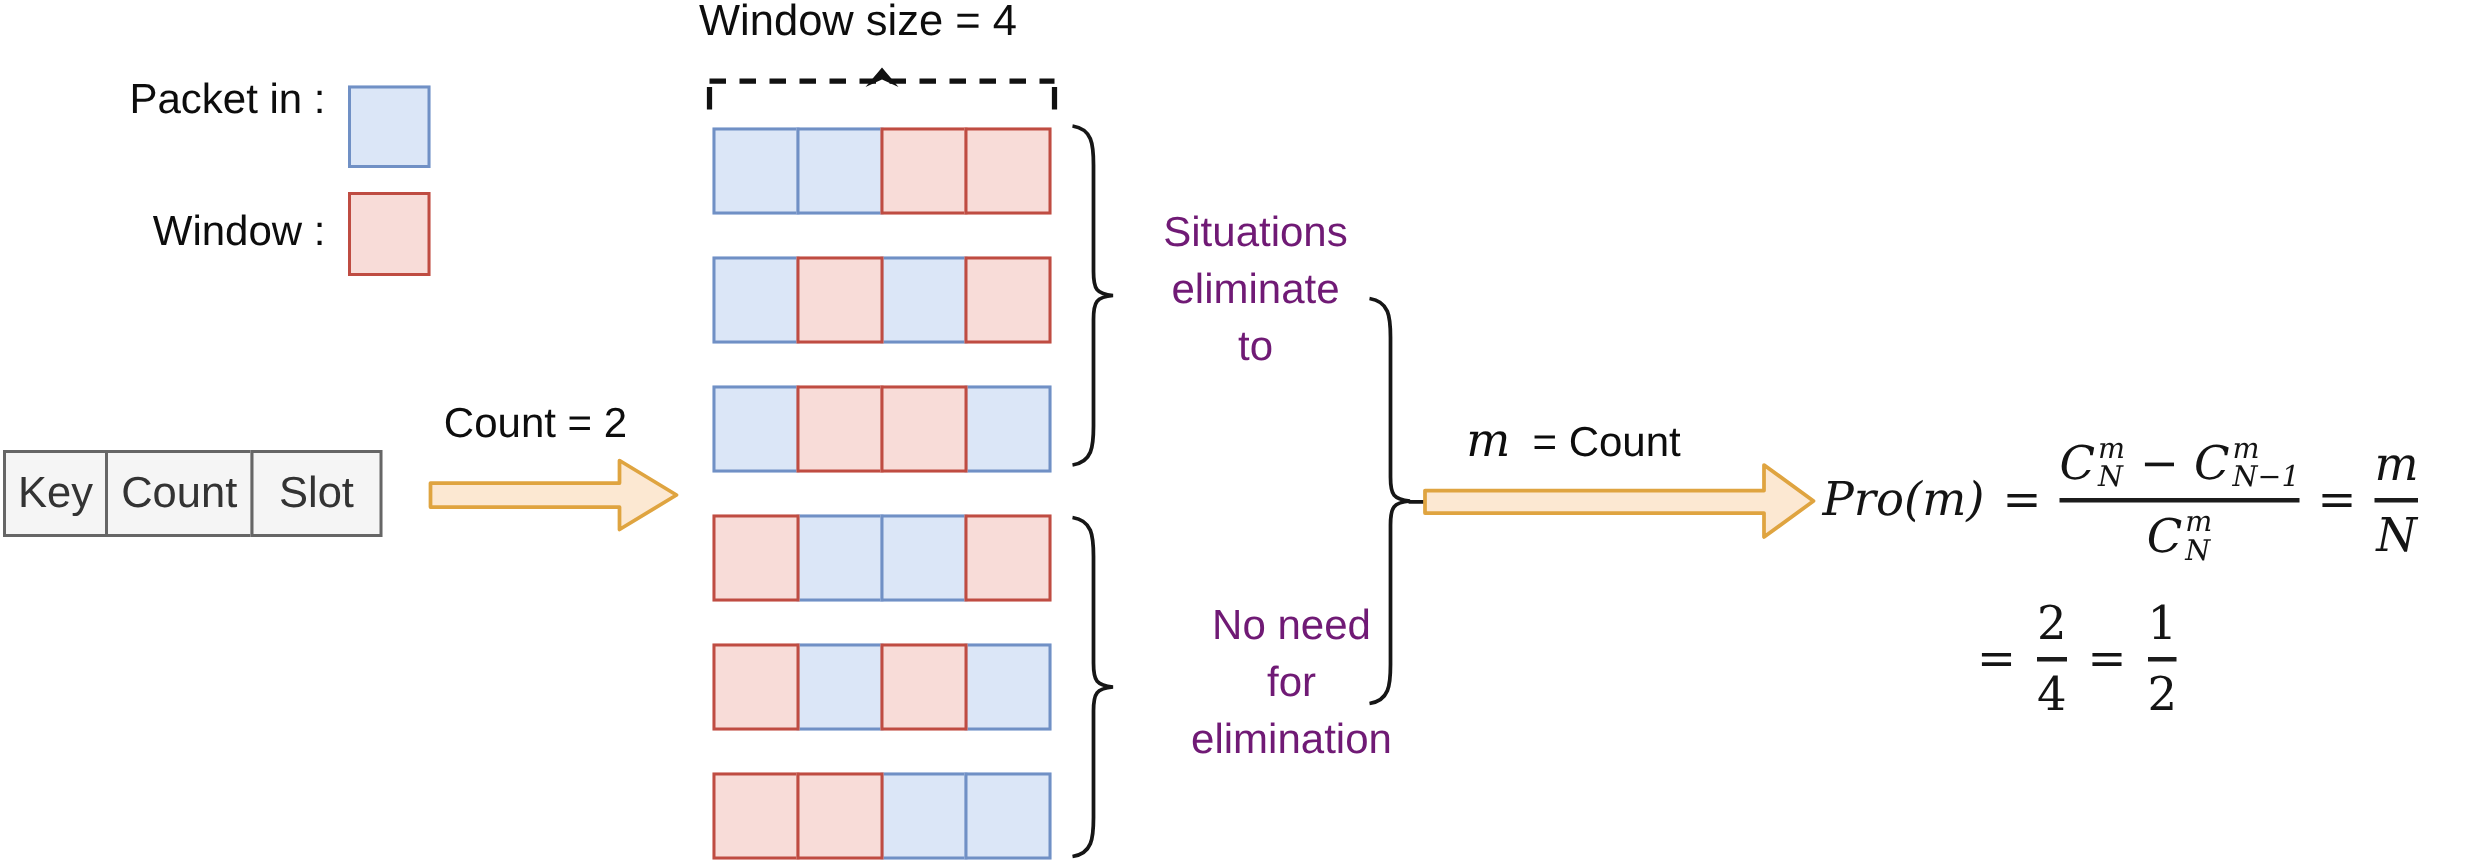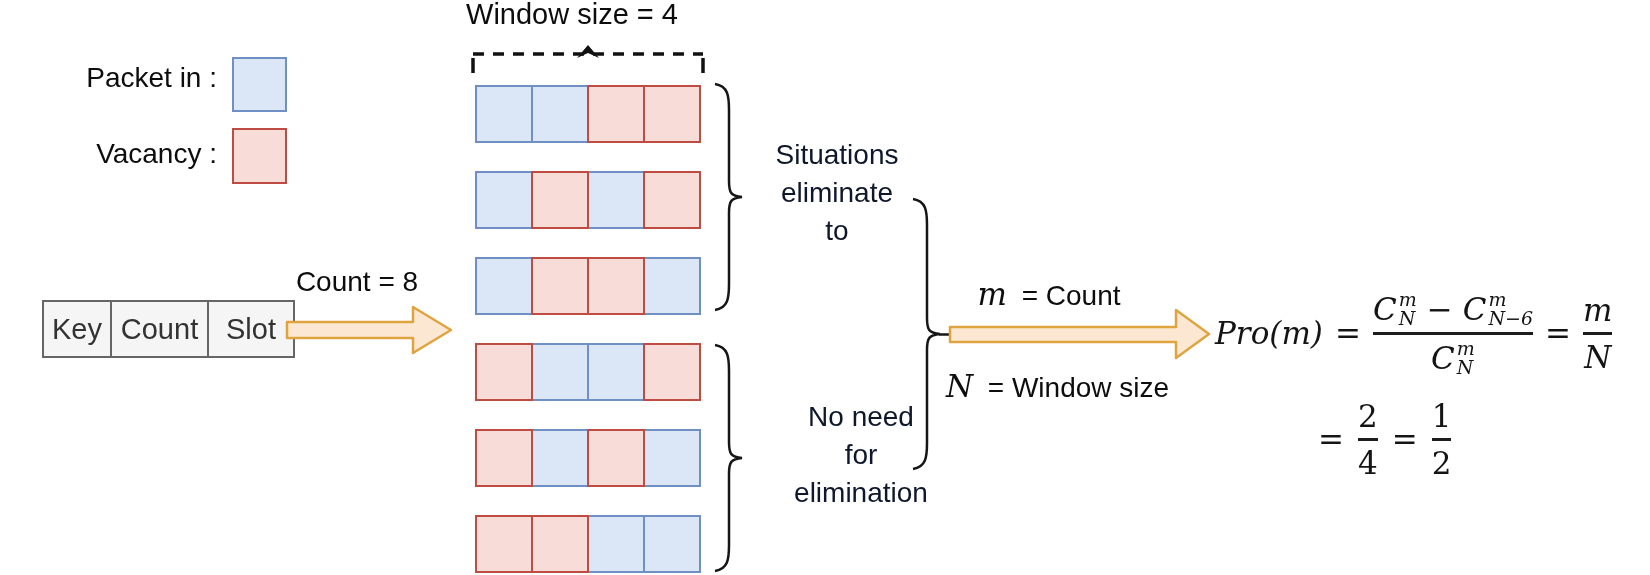--- a/index.html
+++ b/index.html
@@ -11,53 +11,53 @@
   
   .swatch{width:55px;height:55px;border:2px solid;box-sizing:border-box;}
   .blue{background:#dbe6f7;border-color:#7090c5;}
   .red{background:#f8dcd8;border-color:#bf4c42;position:relative;z-index:1;}
   .wrow{display:flex;margin-bottom:28px;}
   .cell{width:58px;height:58px;border:2px solid;box-sizing:border-box;margin-left:-2px;}
   .cell:first-child{margin-left:0;}
   .cell.blue{border-color:#7090c5;}
   .cell.red{border-color:#bf4c42;}
   
-  .ftable{display:flex;margin-left:40px;}
+  .ftable{display:flex;}
   .tcell{height:58px;background:#f5f5f5;border:2px solid #666666;box-sizing:border-box;
          display:flex;align-items:center;justify-content:center;font-size:29px;color:#333;margin-left:-2px;}
   .tcell:first-child{margin-left:0;}
   
   .mi{font-family:"DejaVu Serif",serif;font-style:italic;}
   .mn{font-family:"DejaVu Serif",serif;font-style:normal;}
   .fline{display:flex;align-items:center;font-size:31px;color:#141414;}
   .frac{display:inline-flex;flex-direction:column;align-items:center;}
   .frac .bar{align-self:stretch;height:0;border-top:3px solid #1c1c1c;margin:4px 0;}
   .cstack{display:inline-flex;align-items:center;}
   .scripts{display:inline-flex;flex-direction:column;font-size:19px;line-height:19px;margin-left:2px;}
   .num,.den{display:flex;align-items:center;justify-content:center;}
-  .glabel{font-size:28px;line-height:38px;color:#0f172a;}
+  .glabel{font-size:28px;line-height:38px;color:#701a75;}
   svg{display:block;}
 </style>
 </head>
 <body>
 
 <div id="stage">
 
-  <div class="abs lbl" style="left:55px;top:62px;width:162px;text-align:right;">Packet in :</div>
+  <div class="abs lbl" style="left:55px;top:50px;width:162px;text-align:right;">Packet in :</div>
   <div class="abs swatch blue" style="left:232px;top:57px;"></div>
-  <div class="abs lbl" style="left:55px;top:138px;width:162px;text-align:right;">Vacancy :</div>
+  <div class="abs lbl" style="left:55px;top:138px;width:162px;text-align:right;">Window :</div>
   <div class="abs swatch red" style="left:232px;top:128px;height:56px;"></div>
 
   <div class="abs ftable" style="left:2px;top:300px;">
     <div class="tcell" style="width:70px;">Key</div>
     <div class="tcell" style="width:99px;">Count</div>
     <div class="tcell" style="width:88px;">Slot</div>
   </div>
 
-  <div class="abs lbl center" style="left:283px;top:266px;width:148px;">Count = 8</div>
+  <div class="abs lbl center" style="left:283px;top:266px;width:148px;">Count = 2</div>
   <svg class="abs" style="left:280px;top:300px;" width="180" height="60" viewBox="0 0 180 60">
     <polygon points="7,22 133,22 133,7 171,30 133,53 133,38 7,38" fill="#fce8d2" stroke="#dfa440" stroke-width="2.5" stroke-linejoin="round"></polygon>
   </svg>
 
   <div class="abs lbl center" style="left:438px;top:-2px;width:268px;font-size:29px;">Window size = 4</div>
   <svg class="abs" style="left:466px;top:40px;" width="244" height="36" viewBox="0 0 244 36">
     <line x1="7" y1="14" x2="237" y2="14" stroke="#111" stroke-width="3.5" stroke-dasharray="11 9"></line>
     <line x1="7" y1="18" x2="7" y2="33" stroke="#111" stroke-width="3.5"></line>
     <line x1="237" y1="18" x2="237" y2="33" stroke="#111" stroke-width="3.5"></line>
     <path d="M111,18 L122,5 L133,18 L122,13 Z" fill="#111"></path>
@@ -125,43 +125,39 @@
   </svg>
 
   <svg class="abs" style="left:935px;top:305px;" width="280" height="58" viewBox="0 0 280 58">
     <line x1="4" y1="29.5" x2="16" y2="29.5" stroke="#161616" stroke-width="2.5"></line>
     <polygon points="15,22 241,22 241,5 274,29 241,53 241,37 15,37" fill="#fce8d2" stroke="#dfa440" stroke-width="2.5" stroke-linejoin="round"></polygon>
   </svg>
   <div class="abs lbl center" style="left:944px;top:276px;width:210px;">
     <span class="mi" style="font-size:31px;">m</span>
     <span style="margin-left:7px;">= Count</span>
   </div>
-  <div class="abs lbl center" style="left:925px;top:368px;width:265px;">
-    <span class="mi" style="font-size:31px;">N</span>
-    <span style="margin-left:7px;">= Window size</span>
-  </div>
 
   <div class="abs fline" style="left:1215px;top:283px;height:100px;">
     <span class="mi">Pro(m)</span>
     <span class="mn" style="margin:0 12px;">=</span>
     <span class="frac">
       <span class="num">
         <span class="cstack">
           <span class="mi">C</span>
           <span class="scripts mi">
             <span>m</span>
             <span>N</span>
           </span>
         </span>
         <span class="mn" style="margin:0 10px;">−</span>
         <span class="cstack">
           <span class="mi">C</span>
           <span class="scripts mi">
             <span>m</span>
-            <span>N−6</span>
+            <span>N−1</span>
           </span>
         </span>
       </span>
       <span class="bar"></span>
       <span class="den">
         <span class="cstack">
           <span class="mi">C</span>
           <span class="scripts mi">
             <span>m</span>
             <span>N</span>

